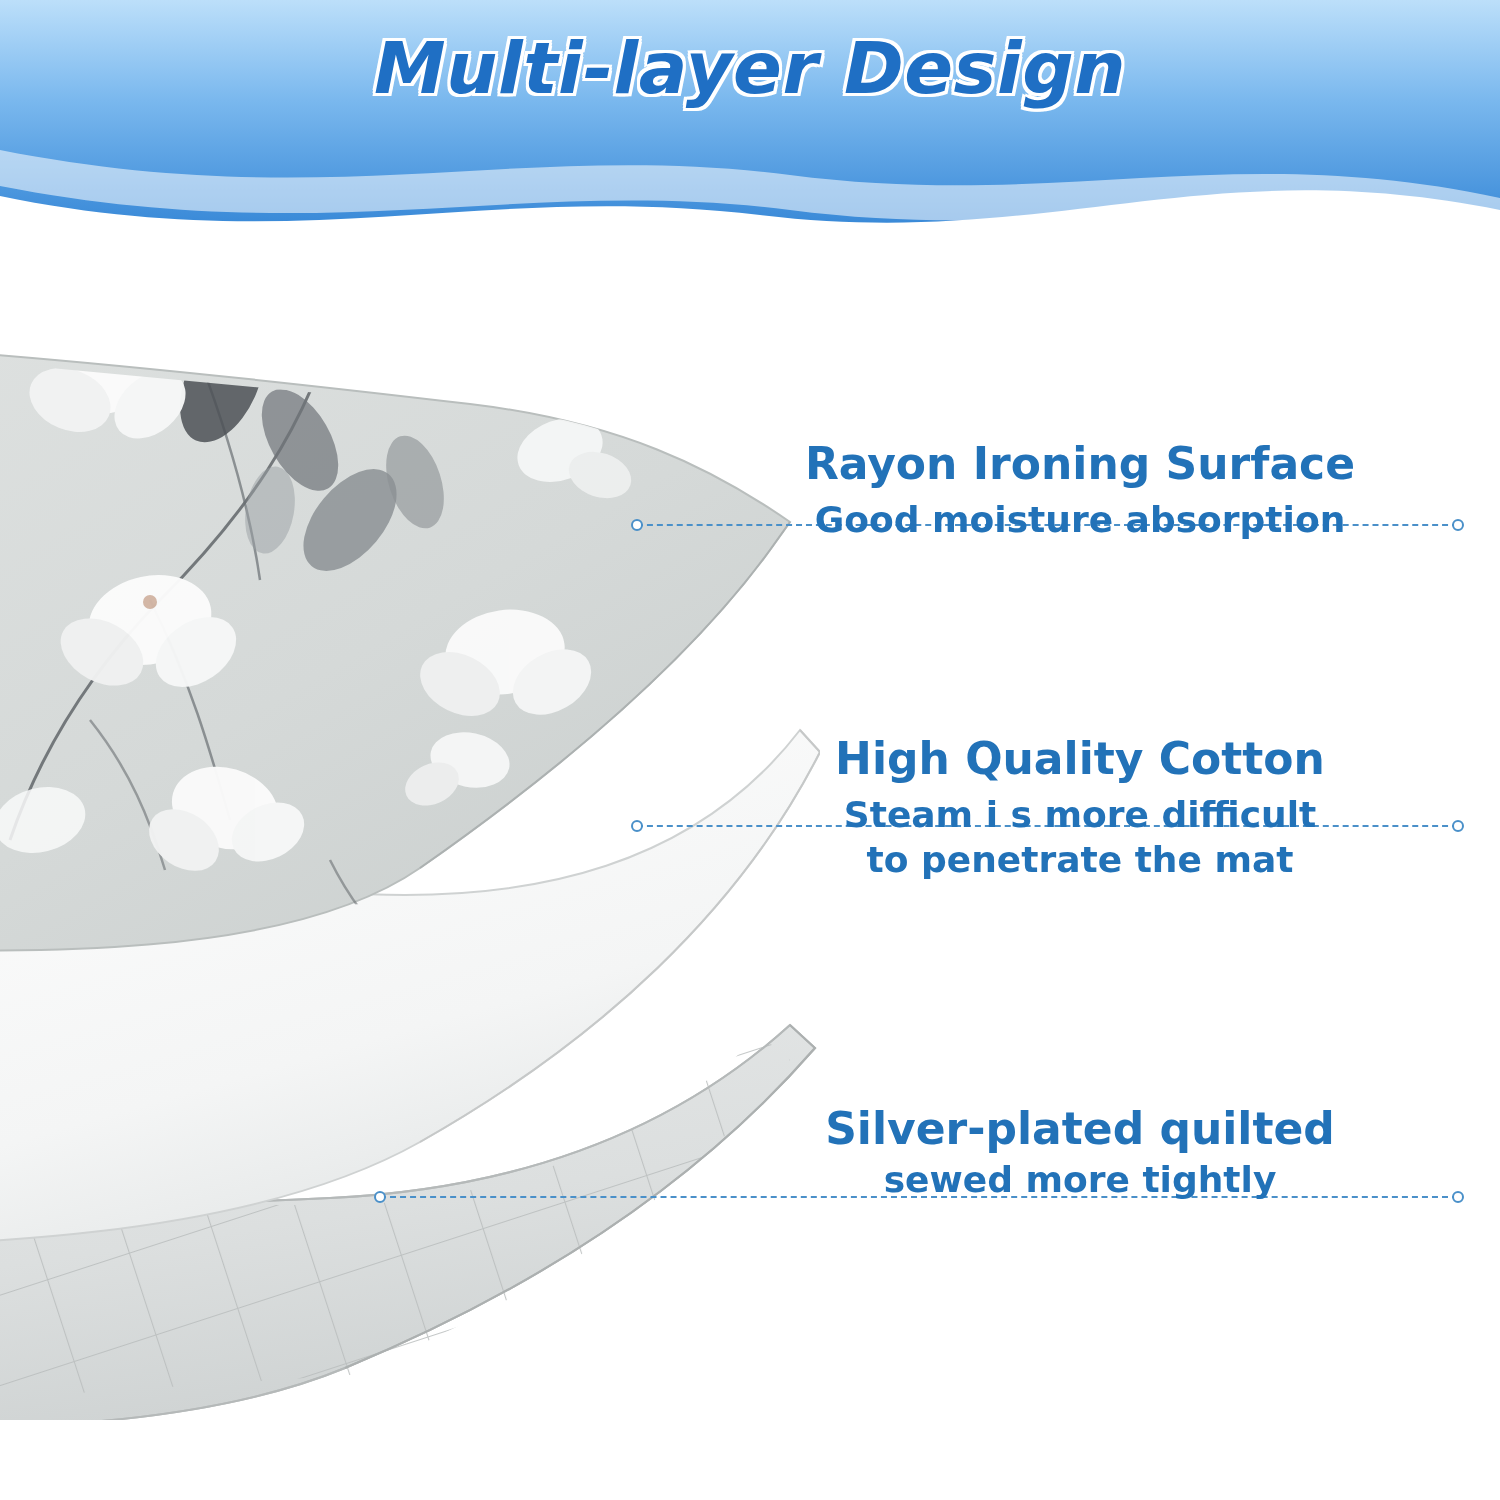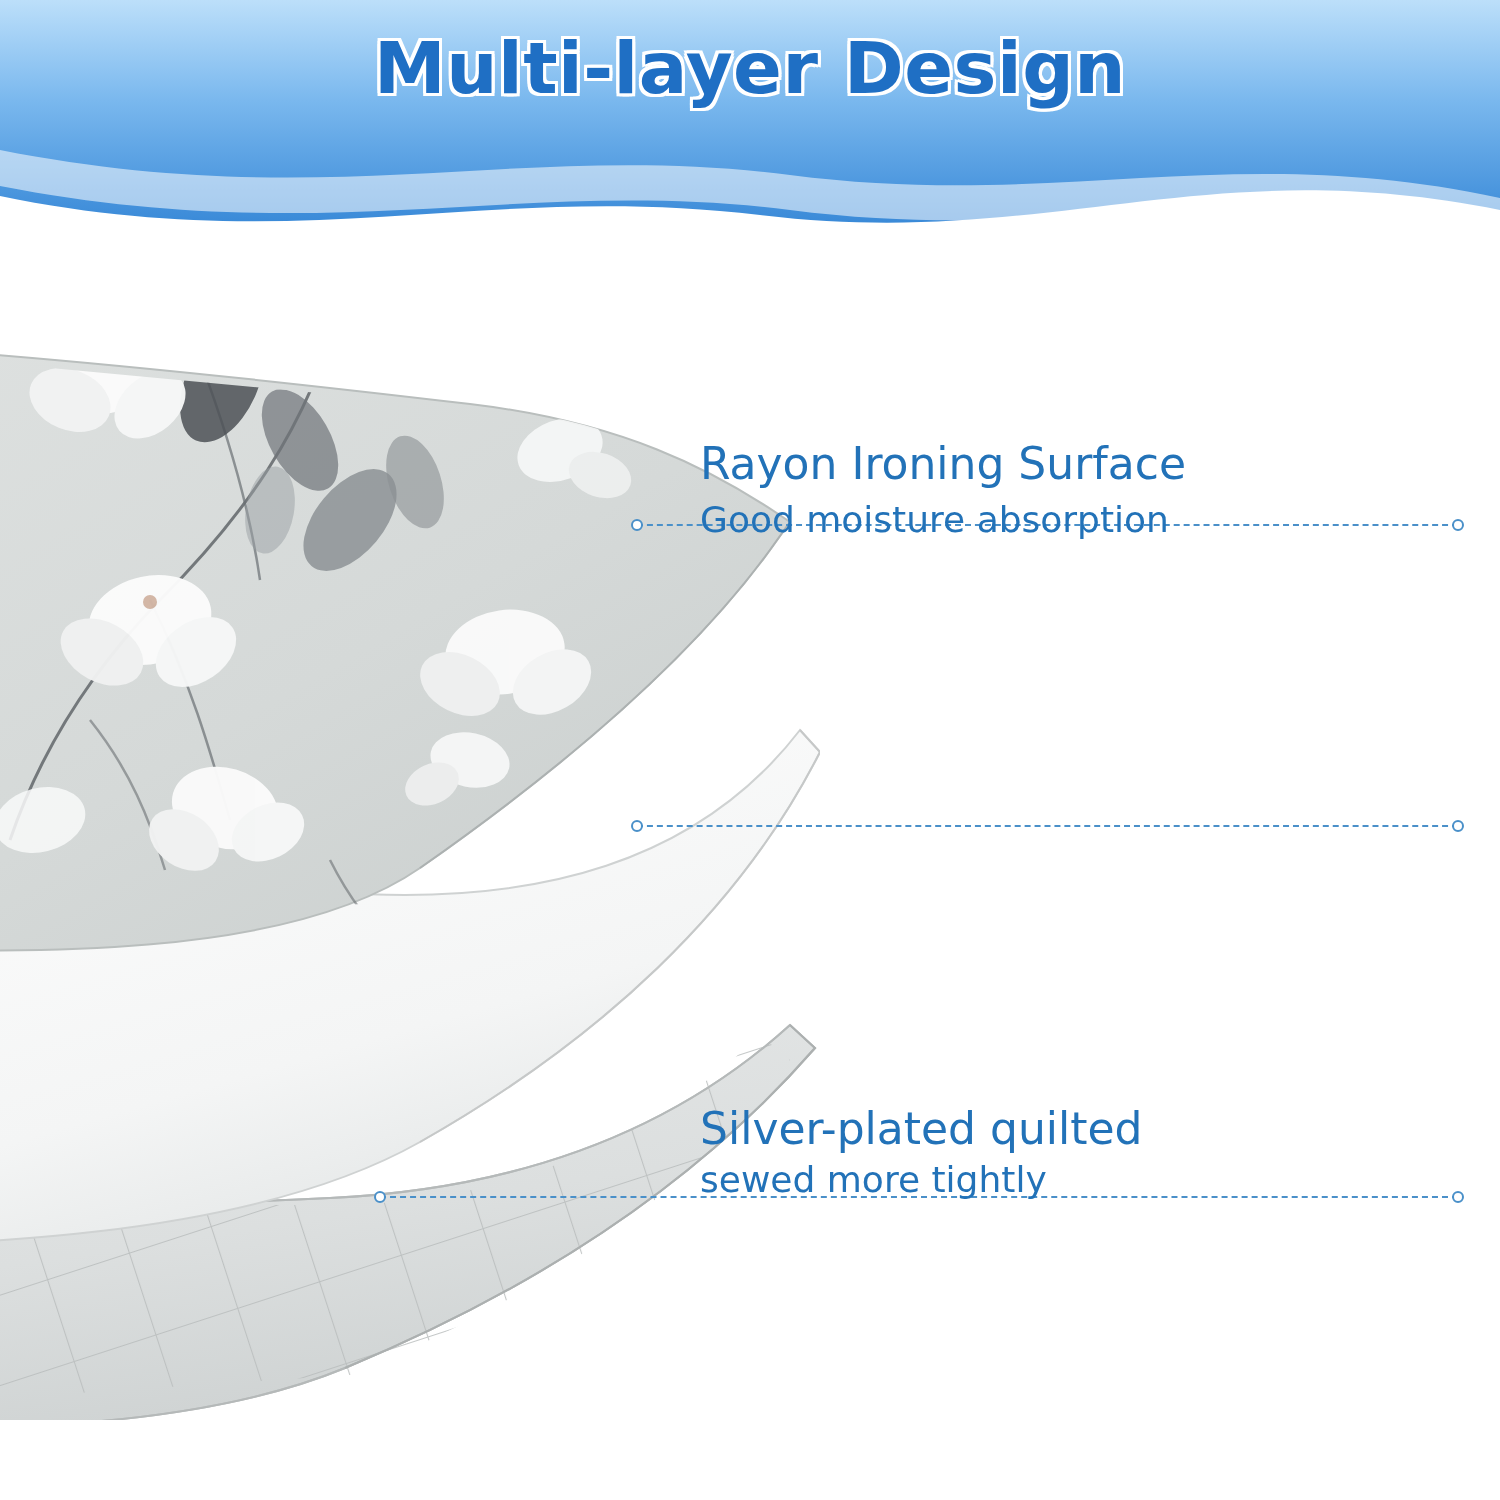--- a/index.html
+++ b/index.html
@@ -37,20 +37,21 @@
     height: 260px;
   }
   .banner-title {
     position: absolute;
     left: 0;
     top: 26px;
     width: 1500px;
     text-align: center;
     font-size: 72px;
     font-weight: bold;
+    font-style: italic;
     color: #1f6fc4;
     letter-spacing: 0.5px;
     text-shadow:
       -3px -3px 0 #ffffff,
        3px -3px 0 #ffffff,
       -3px  3px 0 #ffffff,
        3px  3px 0 #ffffff,
       -3px  0   0 #ffffff,
        3px  0   0 #ffffff,
        0   -3px 0 #ffffff,
@@ -63,21 +64,22 @@
     position: absolute;
     left: 0;
     top: 300px;
     width: 820px;
     height: 1120px;
   }
 
   
   .callout {
     position: absolute;
-    text-align: left;
+    text-align: center;
+    font-weight: bold;
   }
   .callout .headline {
     font-size: 44px;
     color: #2272b8;
     white-space: nowrap;
     line-height: 1.1;
   }
   .callout .sub {
     font-size: 36px;
     color: #2272b8;
@@ -263,19 +265,24 @@
     <div class="line"></div>
     <div class="dot left"></div>
     <div class="dot right"></div>
   </div>
 
   <div class="callout c1">
     <div class="headline">Rayon Ironing Surface</div>
     <div class="sub">Good moisture absorption</div>
   </div>
 
+  <div class="callout c2">
+    <div class="headline">High Quality Cotton</div>
+    <div class="sub">Steam i s more difficult</div>
+    <div class="sub" style="margin-top:0;">to penetrate the mat</div>
+  </div>
 
   <div class="callout c3">
     <div class="headline">Silver-plated quilted</div>
     <div class="sub" style="margin-top:4px;">sewed more tightly</div>
   </div>
 
 </div>
 
 </body></html>

